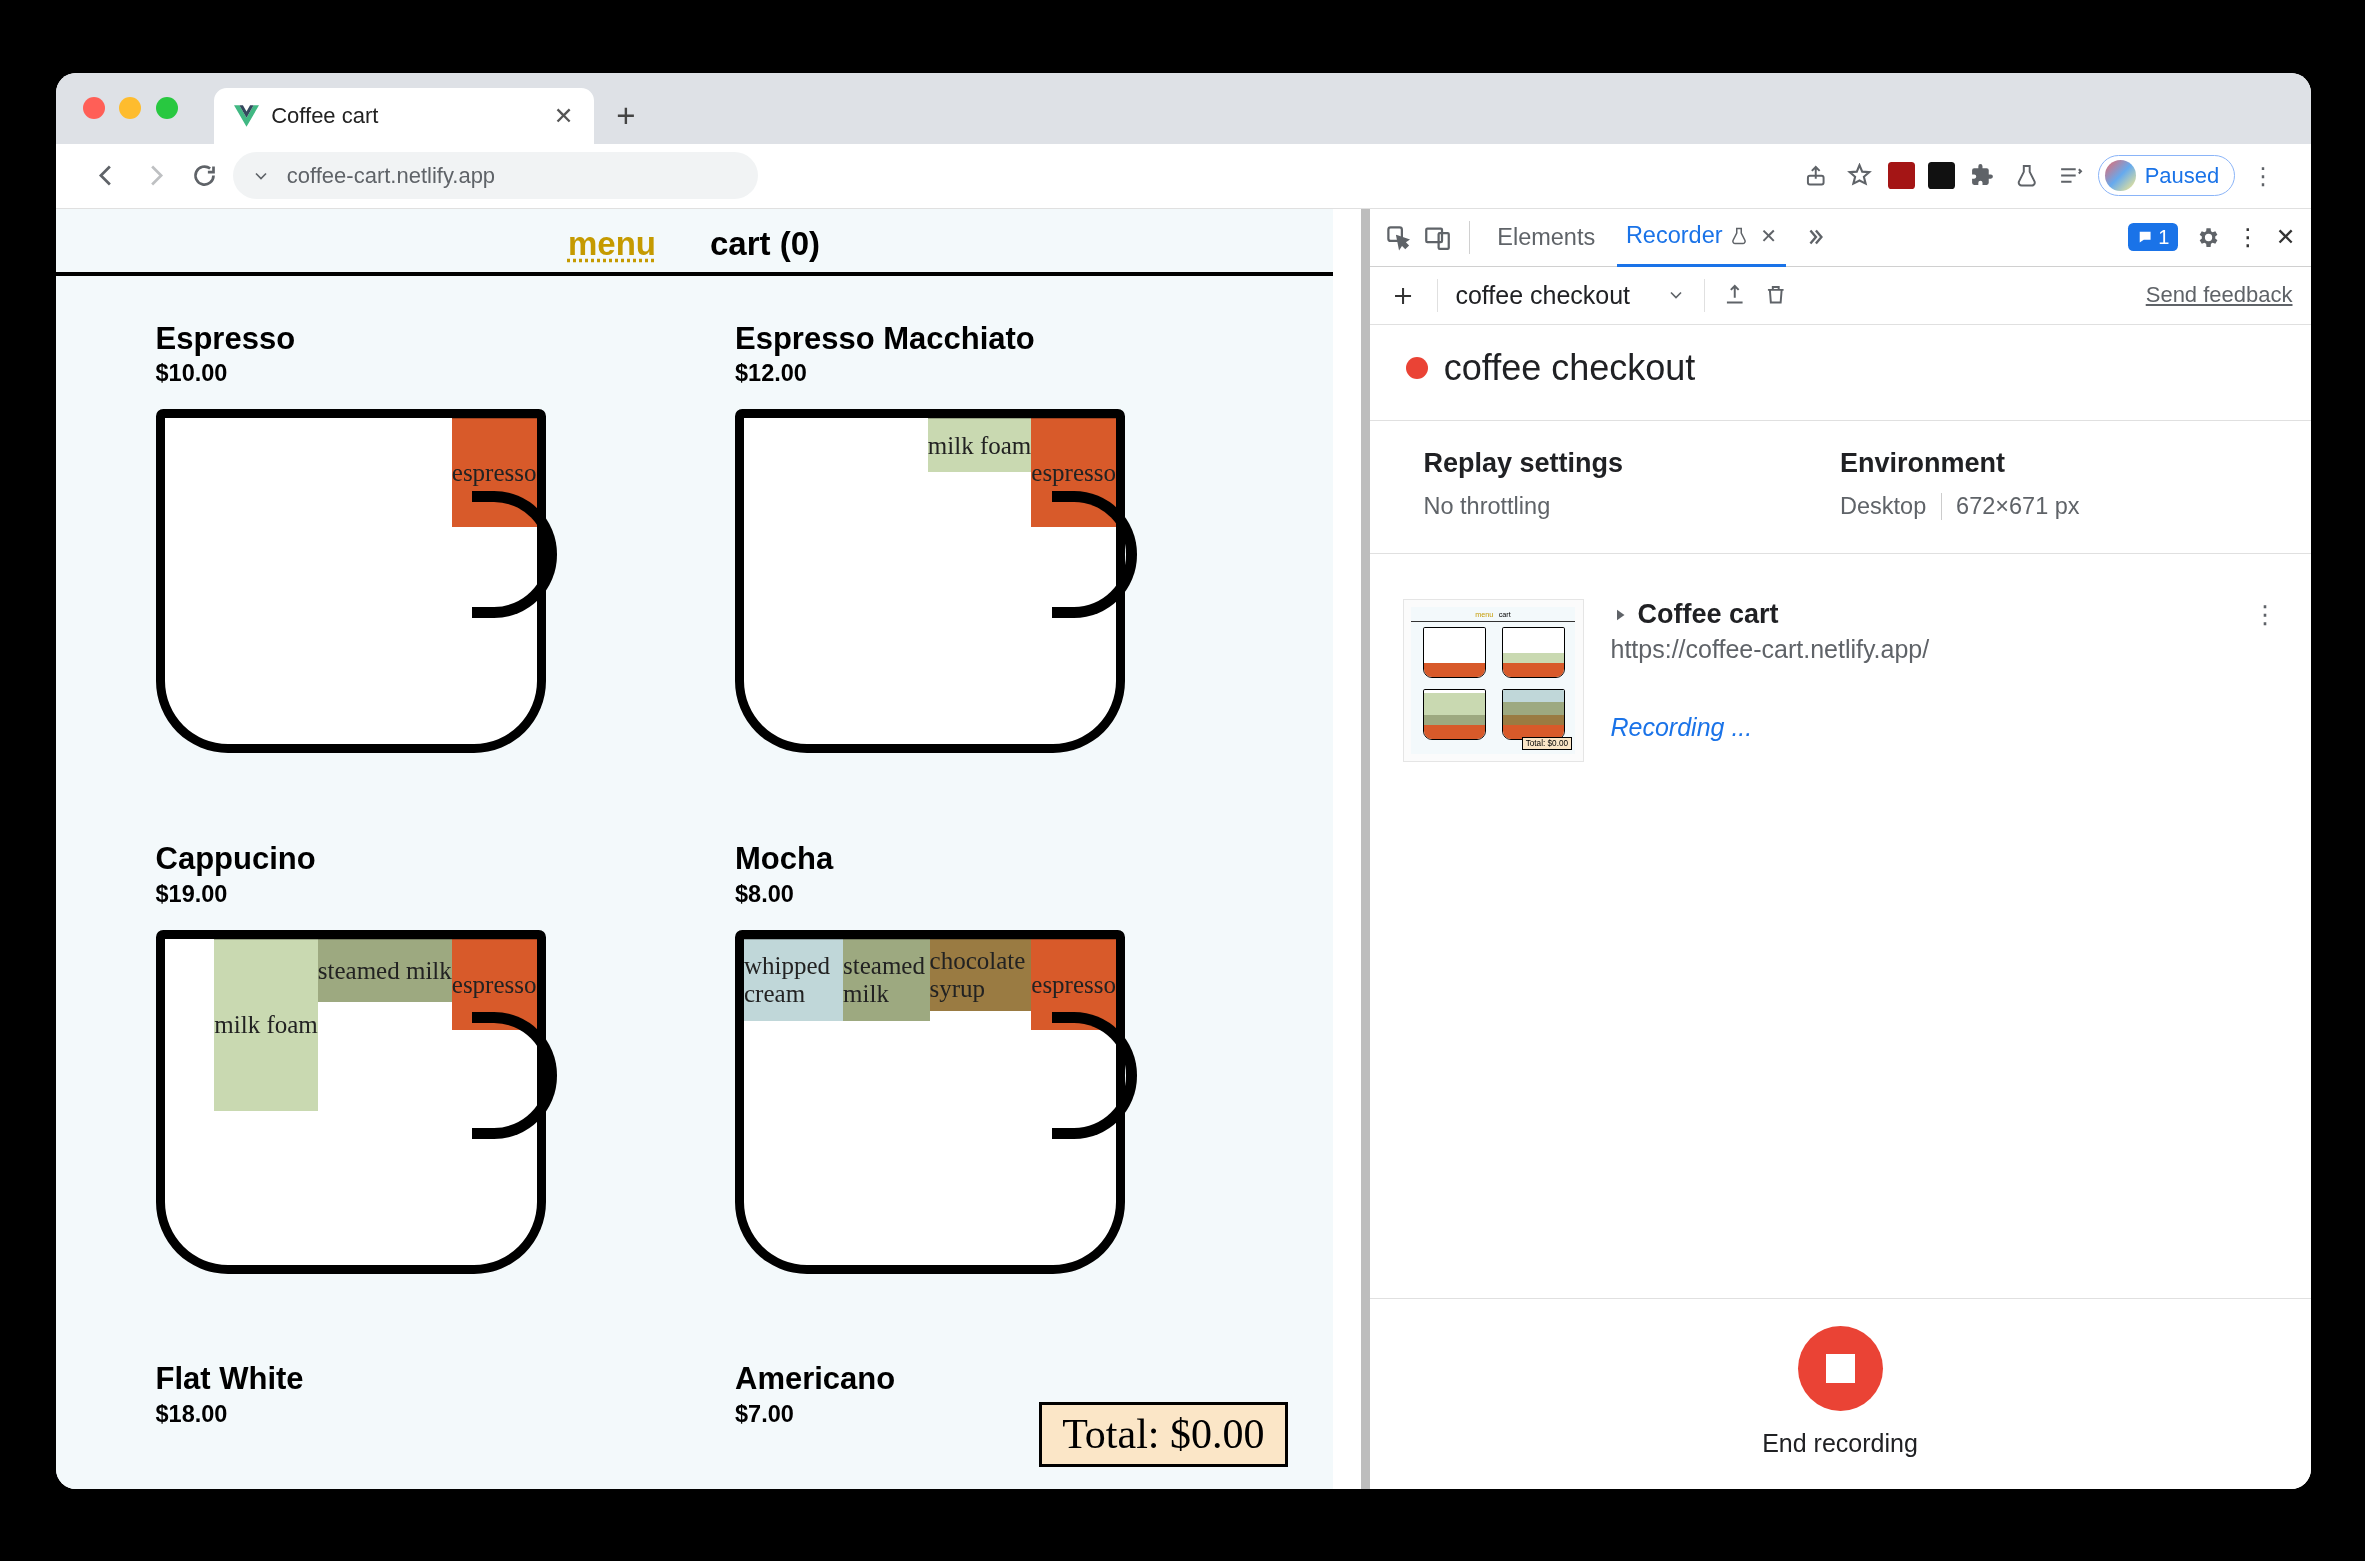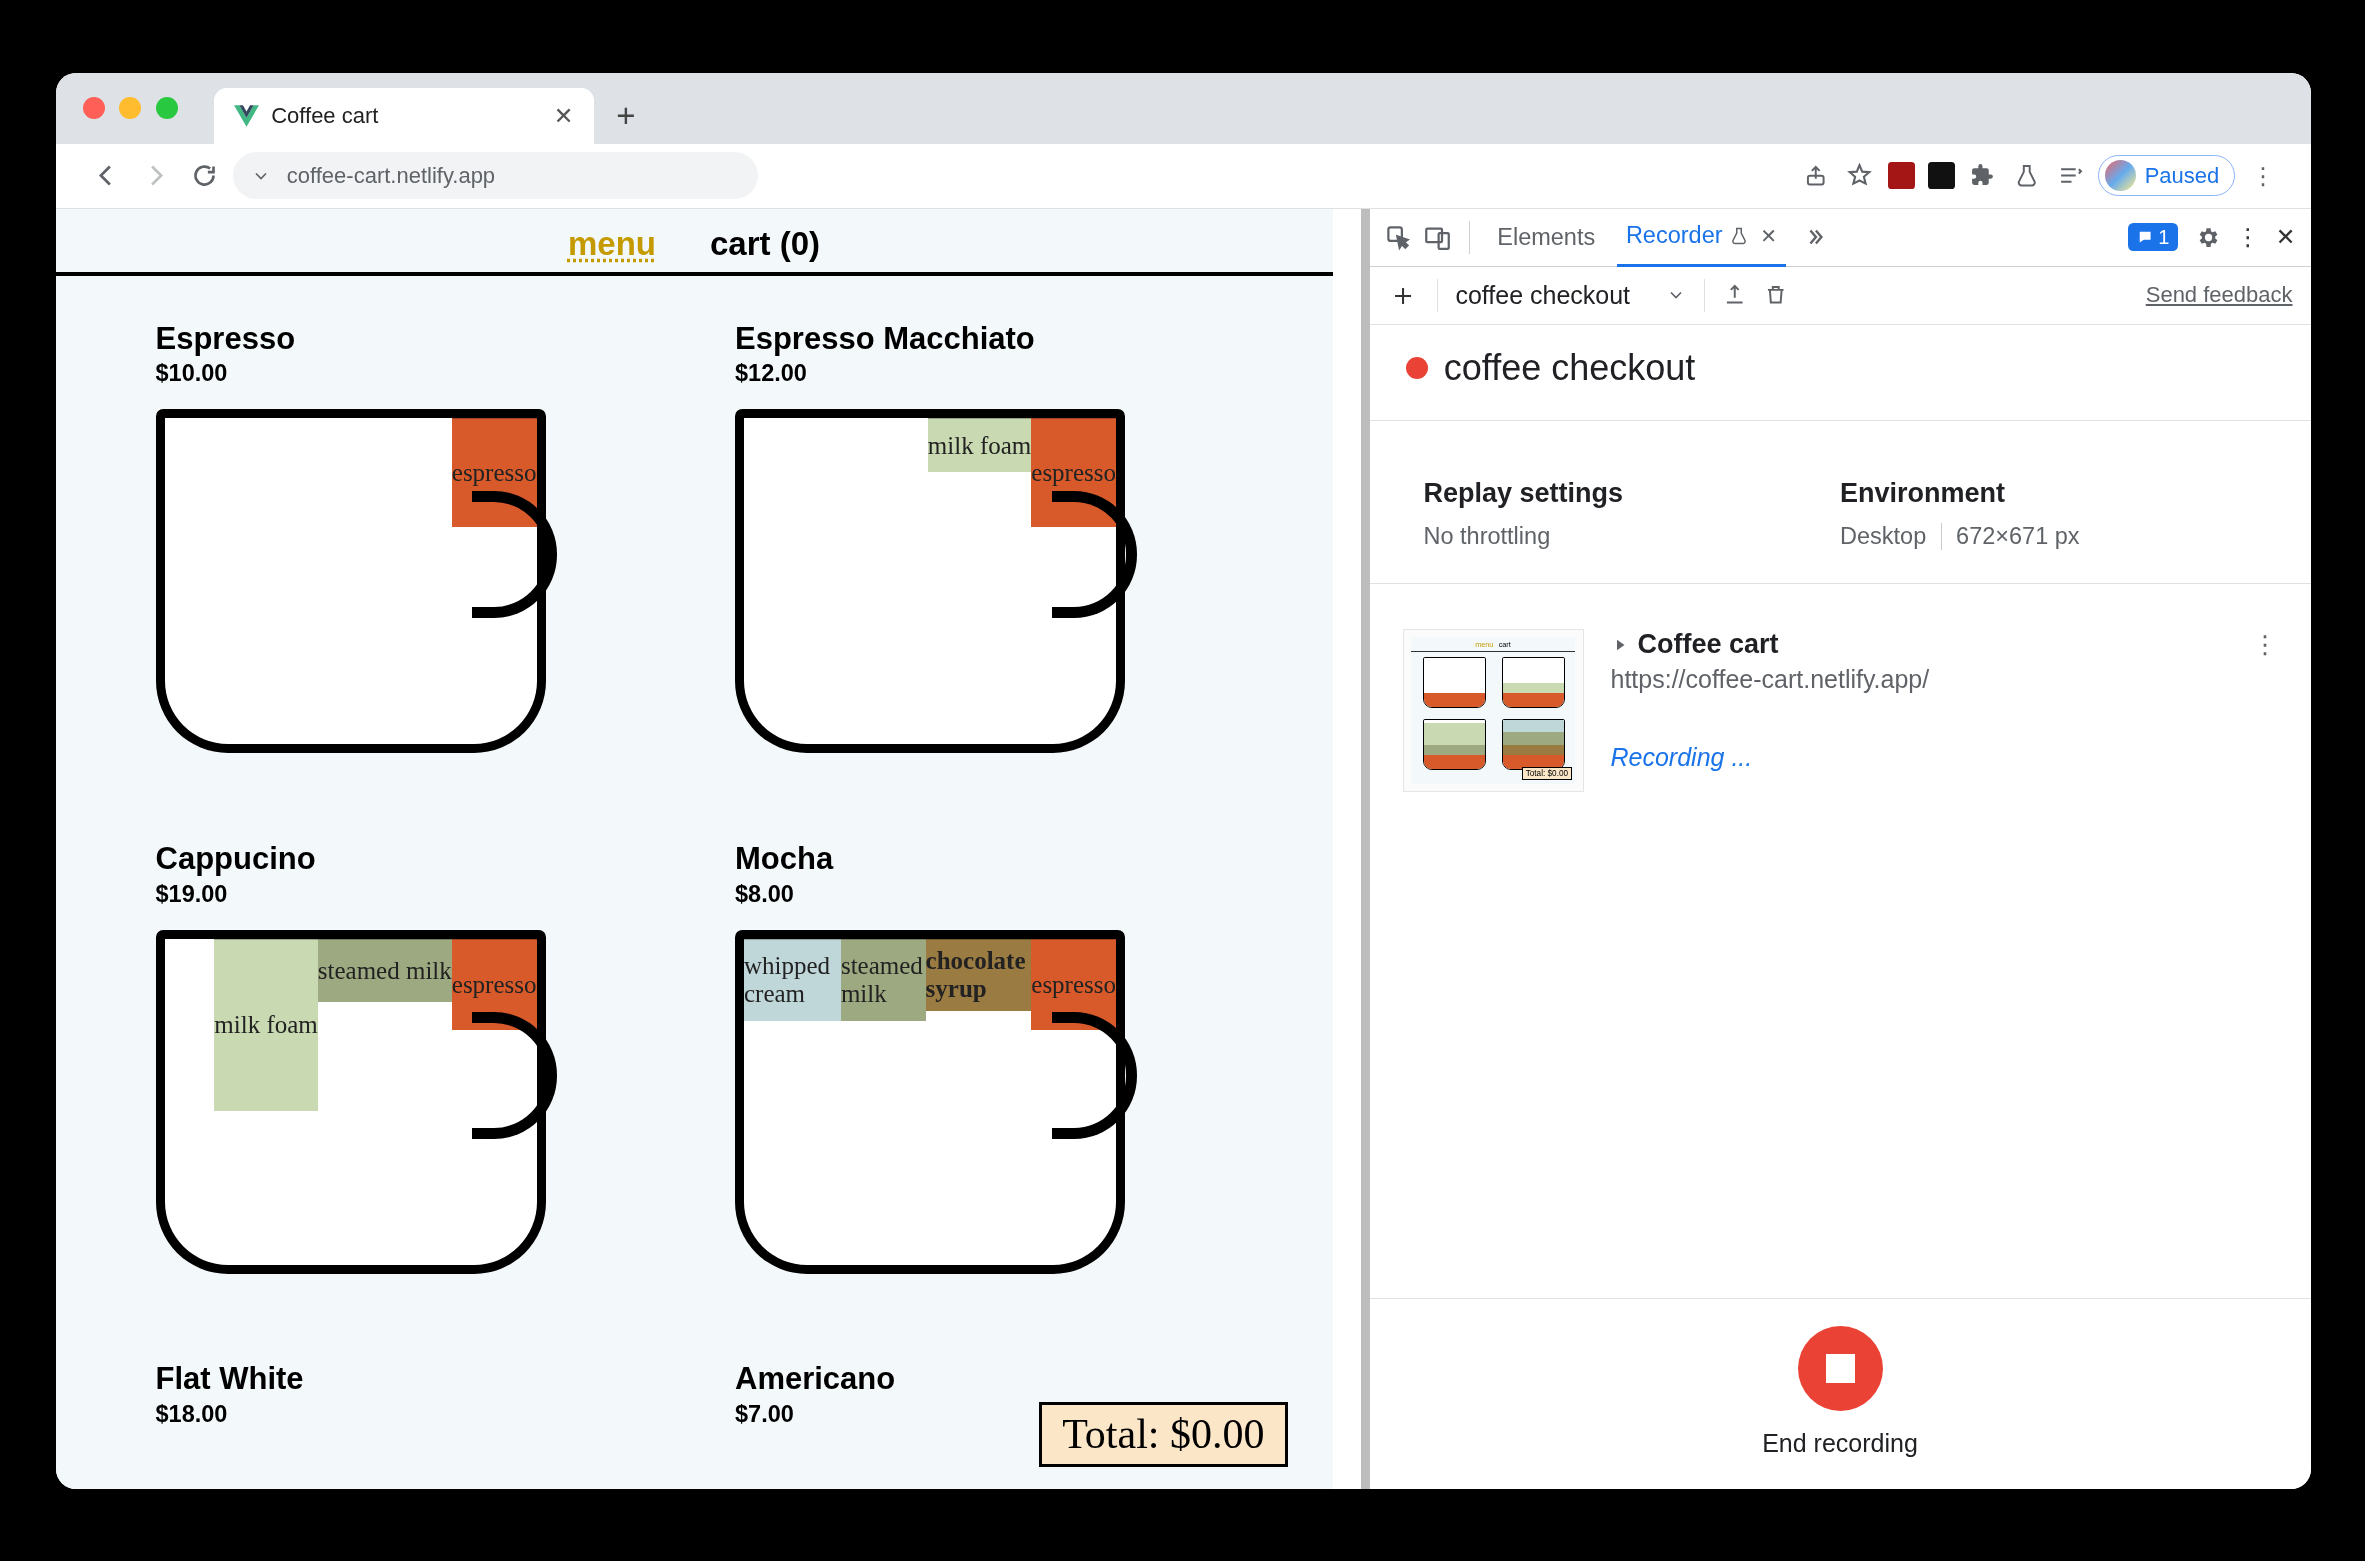--- a/index.html
+++ b/index.html
@@ -39,21 +39,21 @@
 .drink { }
 .drink h3 { font-size: 31px; font-weight: bold; color: #000; }
 .drink .price { font-size: 23.5px; font-weight: bold; color: #000; margin-top: 3.6px; }
 .cup { margin-top: 22px; width: 389px; height: 344px; position: relative; }
 .cup-body { position: absolute; left: 0; top: 0; width: 390px; height: 344px; border: 9px solid #000; border-radius: 7.2px 7.2px 72px 72px; background: #fff; overflow: hidden; display: flex; flex-direction: row; justify-content: flex-end; }
 .cup-handle { position: absolute; right: -12.7px; top: 82px; width: 85px; height: 127px; border: 11px solid #000; border-left: none; border-radius: 0 63px 63px 0; }
 .layer { display: flex; align-items: center; justify-content: center; font-family: Georgia, serif; font-size: 25px; color: #222; border-top: 1.8px solid rgba(0,0,0,0.25); }
 .l-espresso { background: #d85a2a; }
 .l-milkfoam { background: #c9d9b1; }
 .l-steamed { background: #9da980; }
-.l-chocolate { background: #9a7b42; font-weight: bold; }
+.l-chocolate { background: #9a7b42; }
 .l-whipped { background: #c0d7d9; }
 .total-box { position: absolute; right: 45px; bottom: 22px; background: #fbe6c7; border: 3.6px solid #000; padding: 5.4px 20px; font-family: Georgia, serif; font-size: 42px; }
 
 
 .devtools { width: 942px; background: #fff; display: flex; flex-direction: column; border-left: 0.9px solid #ccc; }
 .dt-drag { position: relative; }
 .dt-drag::before { content:""; position:absolute; left:-9px; top:0; bottom:0; width:9px; background:#bdbdbd; }
 .dt-tabs { height: 58px; border-bottom: 0.9px solid #d0d0d0; display: flex; align-items: center; padding: 0 15px; gap: 12.7px; font-size: 23.5px; color: #333; }
 .dt-tabs .sep { width: 0.9px; height: 33px; background: #d0d0d0; margin: 0 5.4px; }
 .dt-tab { padding: 14.5px 9px; color: #5f6368; display: flex; align-items: center; gap: 7.2px;}
@@ -63,21 +63,21 @@
 .badge-blue { background: #1a73e8; color: #fff; font-size: 20px; padding: 2.7px 9px; border-radius: 5.4px; display: flex; align-items: center; gap: 5.4px; }
 .recorder-toolbar { height: 58px; border-bottom: 0.9px solid #e0e0e0; display: flex; align-items: center; padding: 0 18px; gap: 18px; }
 .recorder-toolbar .plus { font-size: 31px; color: #333; }
 .recorder-toolbar .sep2 { width: 0.9px; height: 33px; background: #e0e0e0; }
 .recorder-toolbar .dropdown { display: flex; align-items: center; gap: 36px; font-size: 25px; color: #202124; }
 .recorder-toolbar .feedback { margin-left: auto; color: #5f6368; text-decoration: underline; font-size: 22px; }
 .recording-head { padding: 22px 36px 31px; border-bottom: 0.9px solid #e0e0e0; display: flex; align-items: center; gap: 16.3px; }
 .rec-dot { width: 22px; height: 22px; border-radius: 50%; background: #ea4335; }
 .recording-head .name { font-size: 36px; color: #202124; }
 .settings-row { padding: 27px 54px 33px; border-bottom: 0.9px solid #e0e0e0; display: flex; }
-.settings-col { flex: 1; margin-top: 30px; }
+.settings-col { flex: 1; }
 .settings-col h4 { font-size: 27px; font-weight: 600; color: #202124; margin-bottom: 14.5px; }
 .settings-col .val { font-size: 23.5px; color: #5f6368; }
 .env-vals { display: flex; gap: 14.5px; align-items: center; color: #5f6368; font-size: 23.5px; }
 .env-vals .vsep { width: 0.9px; height: 27px; background: #ccc; }
 .step-card { margin: 45px 33px 0; display: flex; gap: 27px; align-items: flex-start; }
 .thumb { width: 181px; height: 163px; background: #fbfbfb; border: 0.9px solid #e5e5e5; padding: 7.2px; }
 .thumb-inner { width: 100%; height: 100%; position: relative; background: #f3f9fb; }
 .thumb-mini { position: absolute; border: 1.8px solid #000; border-radius: 1.8px 1.8px 9px 9px; background: #fff; overflow: hidden; display:flex; flex-direction:column; justify-content:flex-end; }
 .thumb-mini div { height: 30%; }
 .thumb-nav { position:absolute; top:1.8px; left:0; right:0; height:12.7px; border-bottom:0.9px solid #333; display:flex; justify-content:center; gap:5.4px; align-items:center; font-size:7.2px;}

